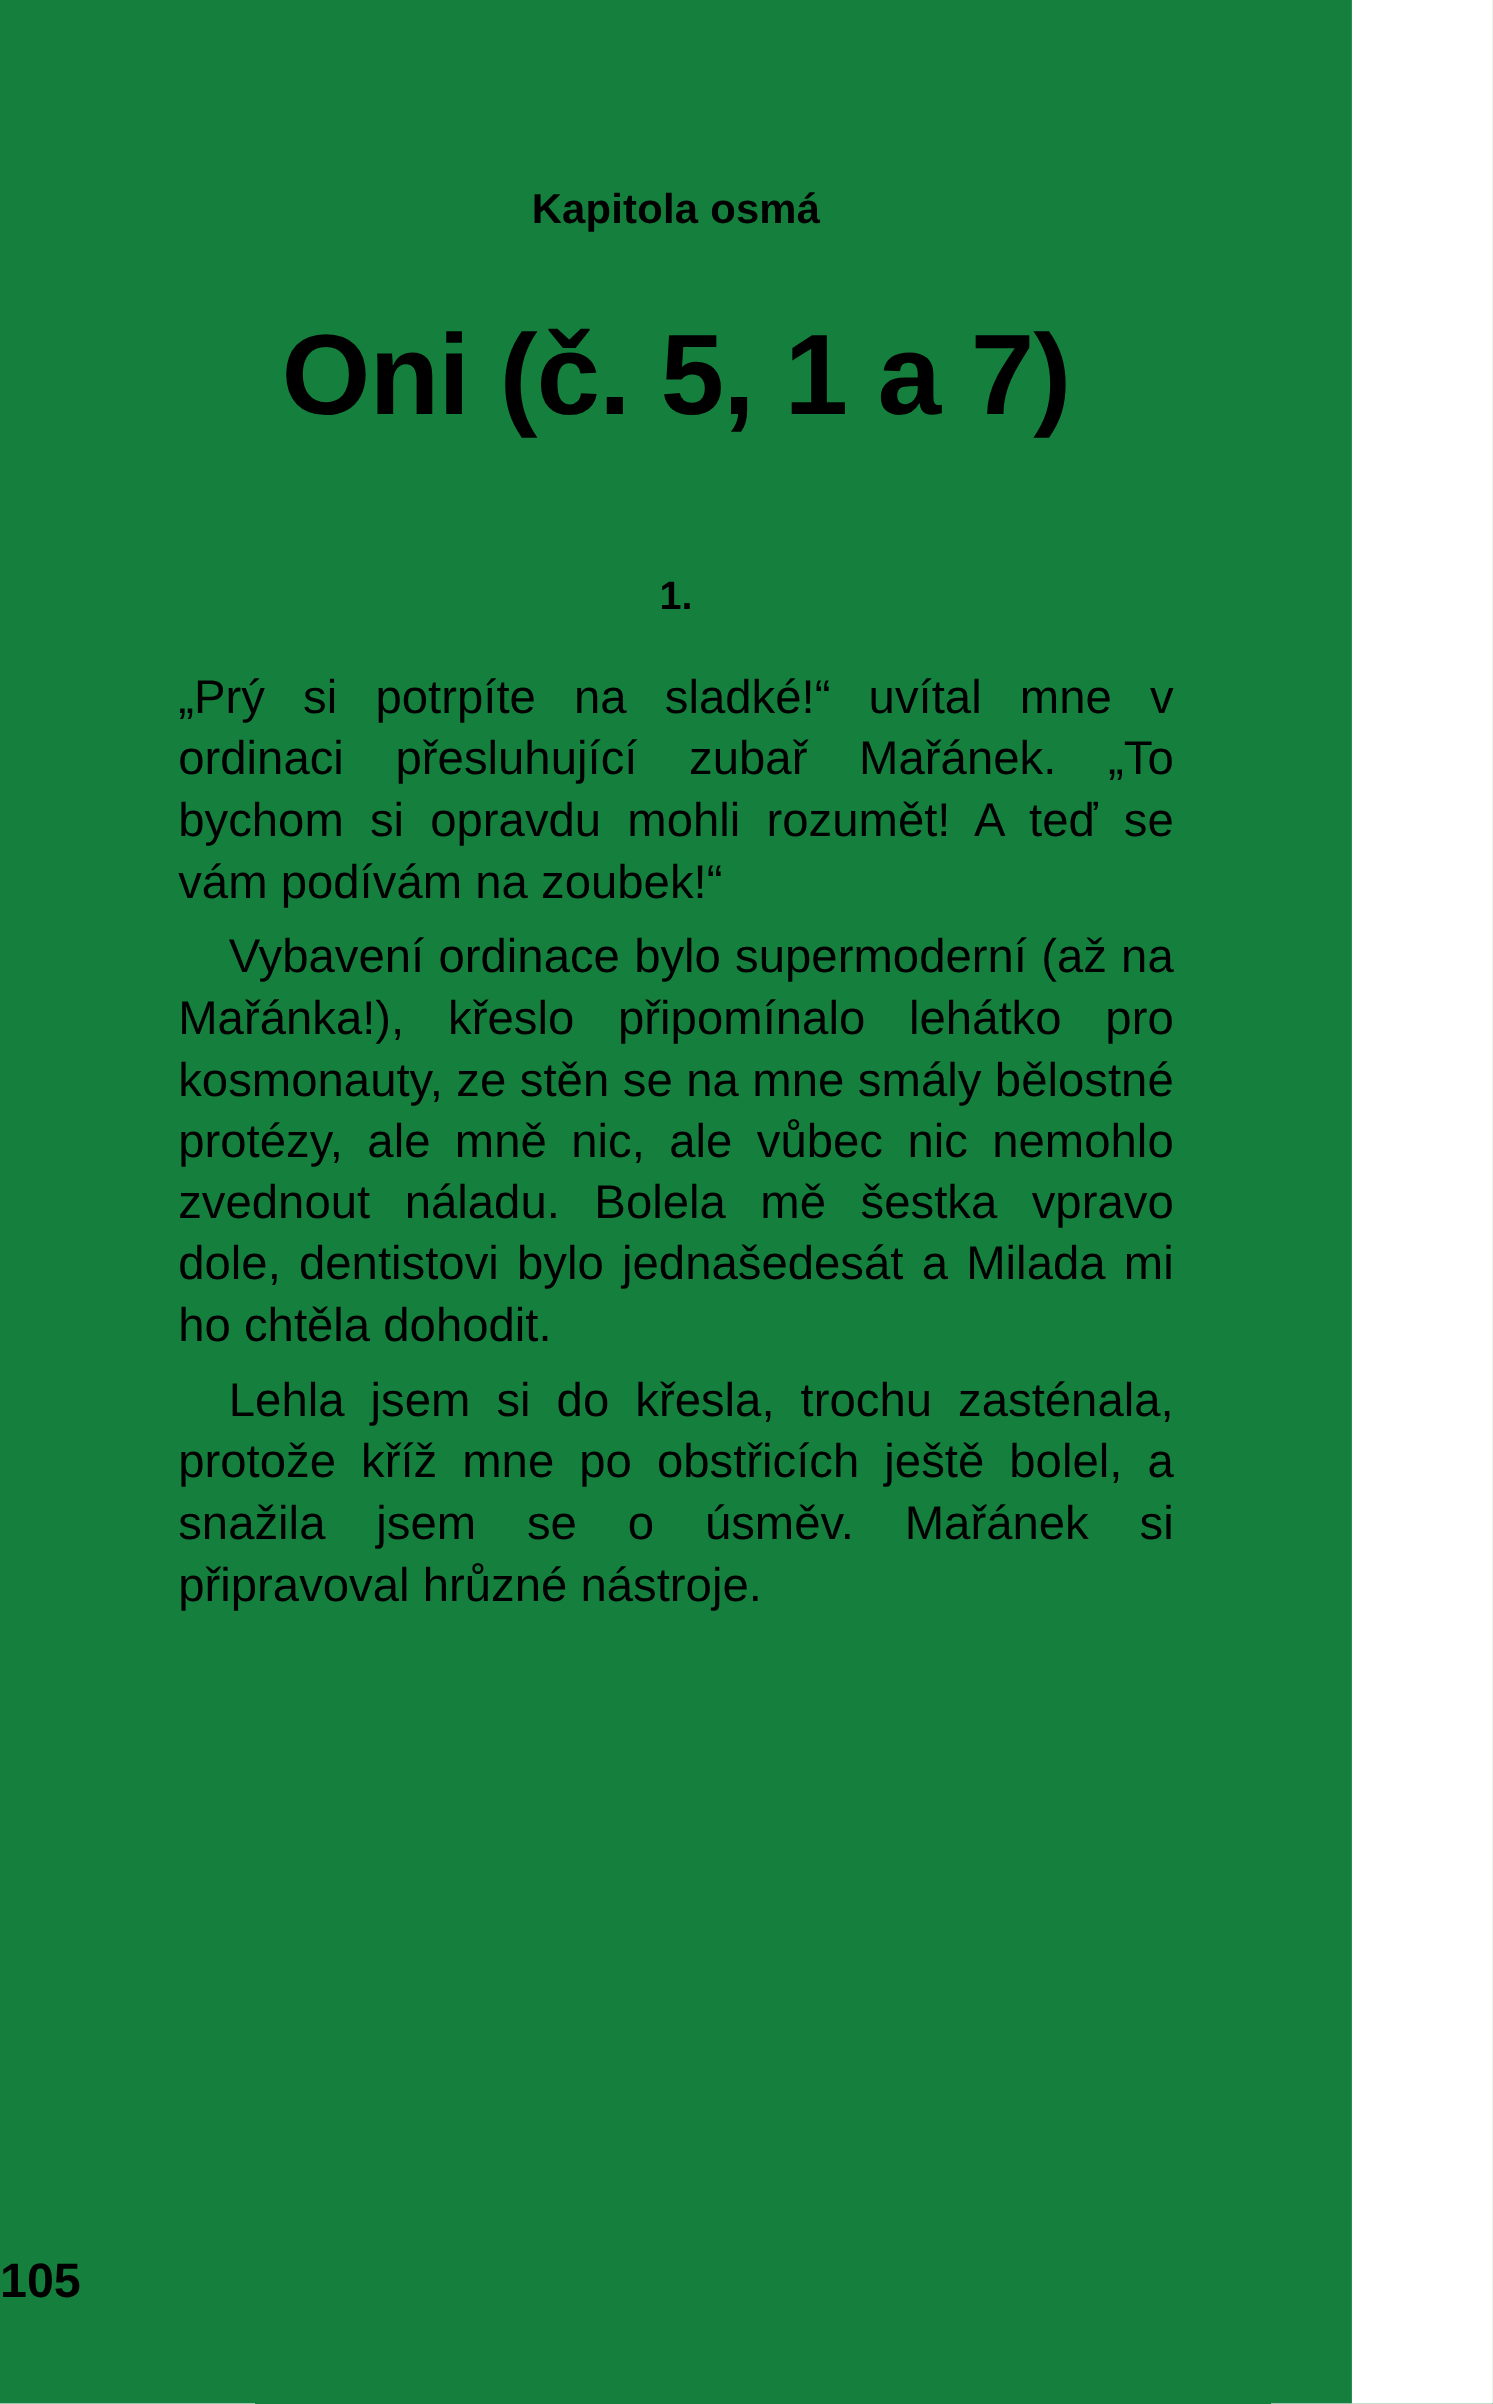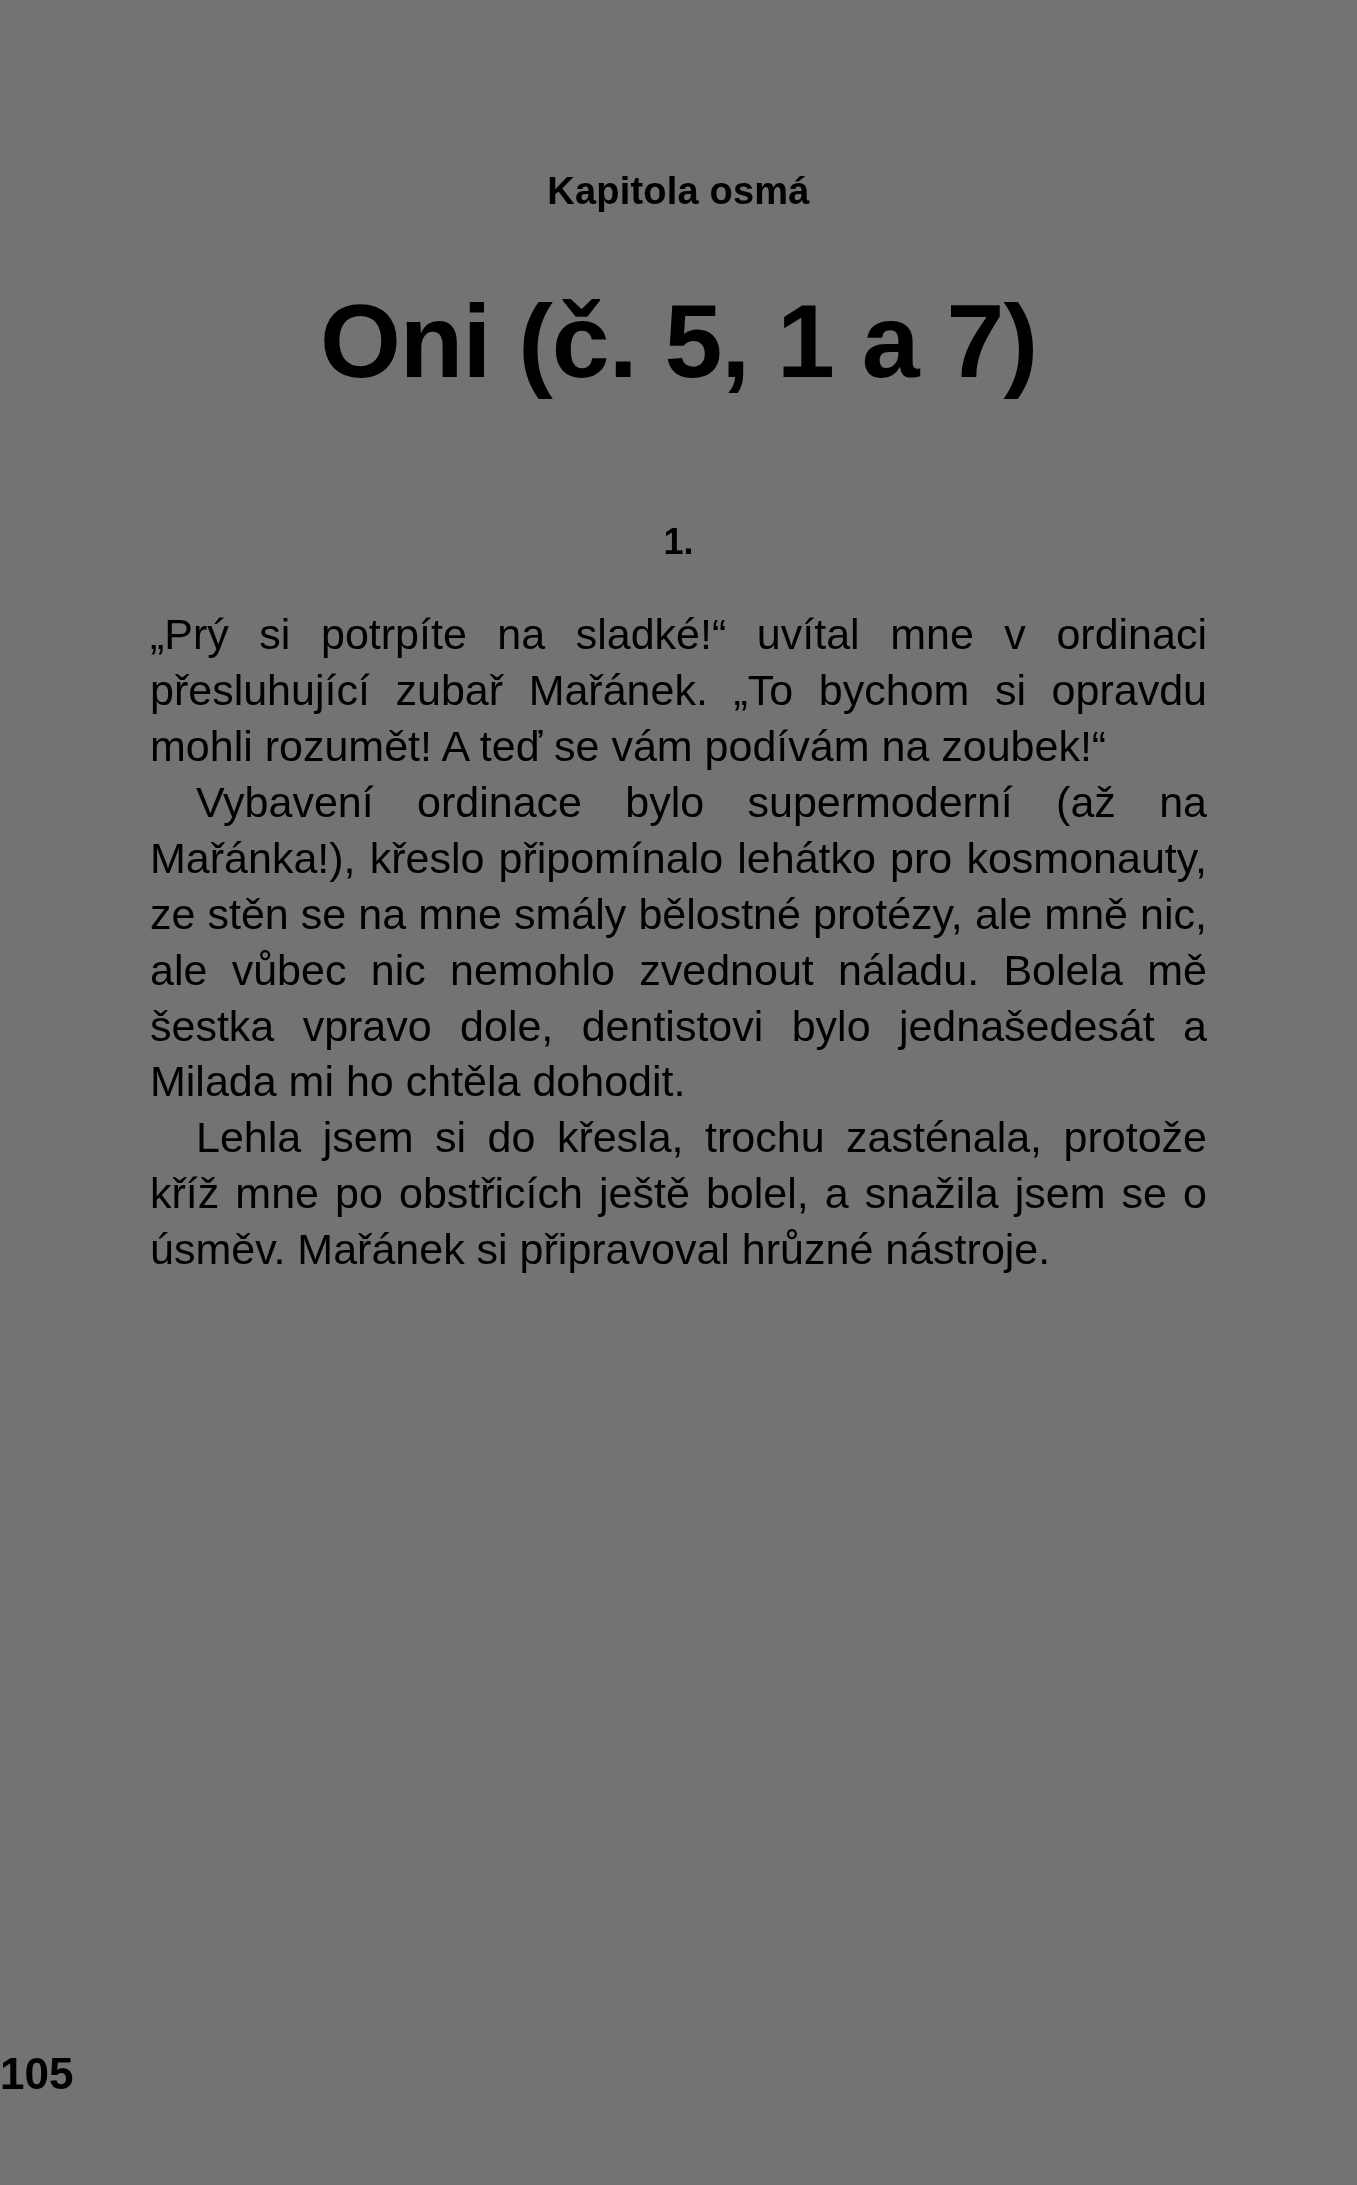--- a/index.html
+++ b/index.html
@@ -10,25 +10,25 @@
   }
   body {
     width: 1357px;
     min-height: 2185px;
     font-family: "Liberation Sans", sans-serif;
     color: #000000;
     -webkit-font-smoothing: antialiased;
   }
   .page {
     position: relative;
-    width: 1357px;
+    width: 1229px;
     min-height: 2185px;
     box-sizing: border-box;
     padding: 150px 150px 60px 150px;
-    background: #737373;
+    background: #15803d;
   }
   .chapter-label {
     text-align: center;
     font-size: 38px;
     font-weight: bold;
     letter-spacing: 0.2px;
     margin: 20px 0 0 0;
   }
   .chapter-title {
     text-align: center;
@@ -46,21 +46,21 @@
   }
   .body-text {
     margin: 44px 0 0 0;
     font-size: 43px;
     line-height: 1.30;
     text-align: justify;
     text-justify: inter-word;
     hyphens: manual;
   }
   .body-text p {
-    margin: 0;
+    margin: 12px;
     text-indent: 0;
   }
   .body-text p.indent {
     text-indent: 46px;
   }
   .page-number {
     position: absolute;
     left: 0;
     right: 0;
     bottom: 86px;

